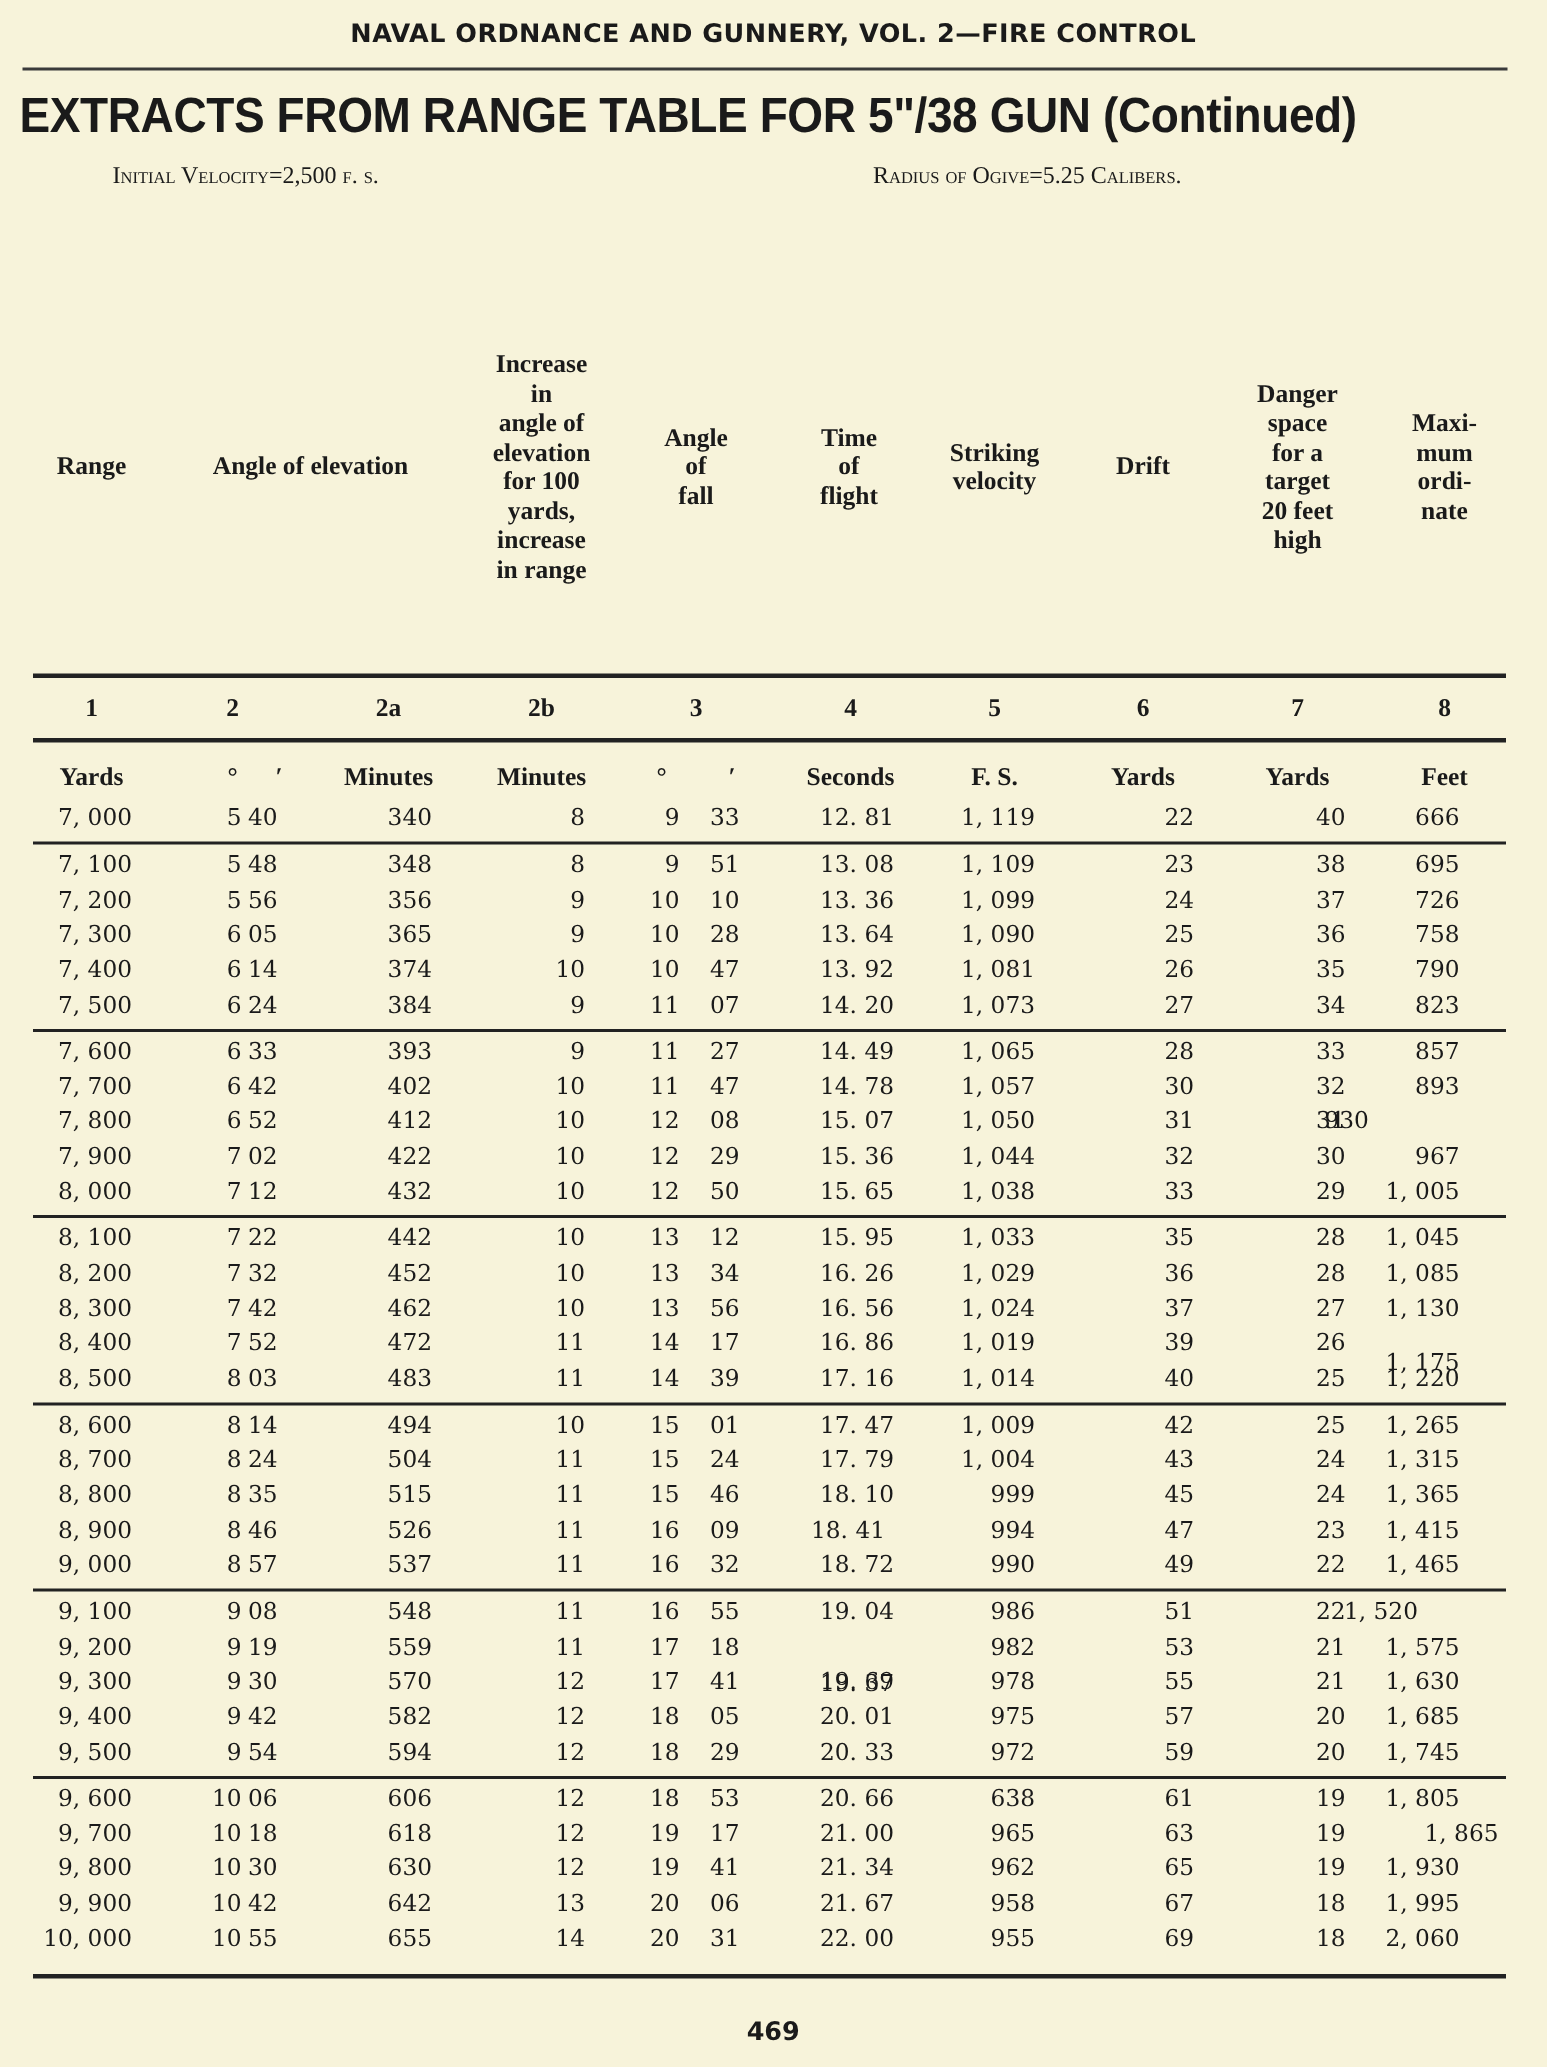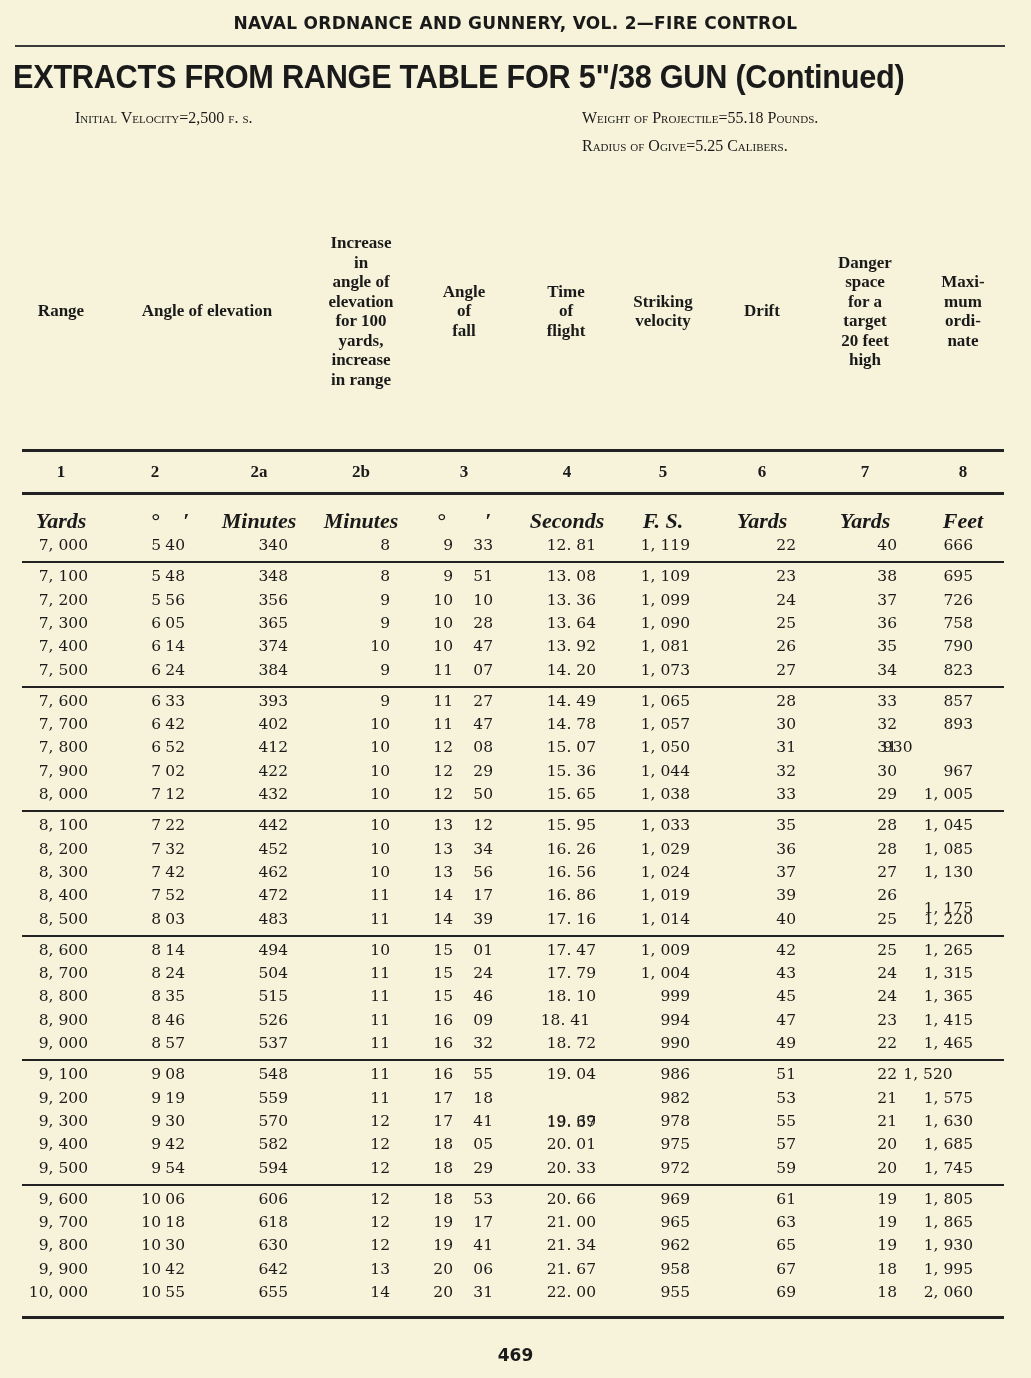--- a/index.html
+++ b/index.html
@@ -21,40 +21,39 @@
     transform:scaleX(0.93); transform-origin:left top; white-space:nowrap;
   }
   .title .cont { font-weight:bold; }
   .specs { position:absolute; top:104px; font-family:"Liberation Serif", serif; font-size:16px; font-variant:small-caps; line-height:28px; }
   .specs.left { left:75px; }
   .specs.right { left:582px; }
 
   .hdr { position:absolute; font-family:"Liberation Serif", serif; font-weight:bold; font-size:17px; text-align:center; line-height:19.5px; }
   .rule { position:absolute; left:22px; width:982px; background:#222; }
   .colnum, .unit, .cell { position:absolute; font-family:"Liberation Serif", serif; font-weight:bold; font-size:17px; }
-  .unit { font-style:italic; font-size:22px; }
+  .unit { font-size:17px; }
   .cell { font-weight:normal; font-family:"DejaVu Serif", serif; font-size:15.5px; }
   .page-num { position:absolute; top:1345px; left:0; width:1031px; text-align:center; font-family:"DejaVu Sans", sans-serif; font-weight:bold; font-size:17px; }
 </style>
 </head>
 <body>
 
 <div class="running-head">NAVAL ORDNANCE AND GUNNERY, VOL. 2—FIRE CONTROL</div>
 <div class="head-rule"></div>
 
 <div class="title">
   <span>EXTRACTS FROM RANGE TABLE FOR 5"/38 GUN</span>
   <span class="cont">(Continued)</span>
 </div>
 
 <div class="specs left">
   <div>Initial Velocity=2,500 f. s.</div>
 </div>
 <div class="specs right">
-  <div>Weight of Projectile=55.18 Pounds.</div>
   <div>Radius of Ogive=5.25 Calibers.</div>
 </div>
 
 <div id="table">
     <div class="hdr" style="left: 16px; width: 90px; top: 301.25px;">
       <div>Range</div>
     </div>
     <div class="hdr" style="left: 117px; width: 180px; top: 301.25px;">
       <div>Angle of elevation</div>
     </div>
@@ -427,21 +426,21 @@
       <div class="cell" style="left: 71px; width: 90px; text-align: right; top: 0px;">9</div>
       <div class="cell" style="left: 95px; width: 90px; text-align: right; top: 0px;">08</div>
       <div class="cell" style="left: 198px; width: 90px; text-align: right; top: 0px;">548</div>
       <div class="cell" style="left: 300px; width: 90px; text-align: right; top: 0px;">11</div>
       <div class="cell" style="left: 363px; width: 90px; text-align: right; top: 0px;">16</div>
       <div class="cell" style="left: 403px; width: 90px; text-align: right; top: 0px;">55</div>
       <div class="cell" style="left: 506px; width: 90px; text-align: right; top: 0px;">19. 04</div>
       <div class="cell" style="left: 600px; width: 90px; text-align: right; top: 0px;">986</div>
       <div class="cell" style="left: 706px; width: 90px; text-align: right; top: 0px;">51</div>
       <div class="cell" style="left: 807px; width: 90px; text-align: right; top: 0px;">22</div>
-      <div class="cell" style="left: 883px; width: 90px; text-align: center; top: 0px;">1, 520</div>
+      <div class="cell" style="left: 883px; width: 90px; text-align: left; top: 0px; padding-left: 13px;">1, 520</div>
     </div>
     <div style="position: absolute; left: 0px; top: 1088.6px; width: 1031px; height: 23.3px;">
       <div class="cell" style="left: -2px; width: 90px; text-align: right; top: 0px;">9, 200</div>
       <div class="cell" style="left: 71px; width: 90px; text-align: right; top: 0px;">9</div>
       <div class="cell" style="left: 95px; width: 90px; text-align: right; top: 0px;">19</div>
       <div class="cell" style="left: 198px; width: 90px; text-align: right; top: 0px;">559</div>
       <div class="cell" style="left: 300px; width: 90px; text-align: right; top: 0px;">11</div>
       <div class="cell" style="left: 363px; width: 90px; text-align: right; top: 0px;">17</div>
       <div class="cell" style="left: 403px; width: 90px; text-align: right; top: 0px;">18</div>
       <div class="cell" style="left: 506px; width: 90px; text-align: right; top: 0px; margin-top: 24px;">19. 37</div>
@@ -495,38 +494,38 @@
     <div class="rule" style="top: 1183.8px; height: 2px;"></div>
     <div style="position: absolute; left: 0px; top: 1189.8px; width: 1031px; height: 23.3px;">
       <div class="cell" style="left: -2px; width: 90px; text-align: right; top: 0px;">9, 600</div>
       <div class="cell" style="left: 71px; width: 90px; text-align: right; top: 0px;">10</div>
       <div class="cell" style="left: 95px; width: 90px; text-align: right; top: 0px;">06</div>
       <div class="cell" style="left: 198px; width: 90px; text-align: right; top: 0px;">606</div>
       <div class="cell" style="left: 300px; width: 90px; text-align: right; top: 0px;">12</div>
       <div class="cell" style="left: 363px; width: 90px; text-align: right; top: 0px;">18</div>
       <div class="cell" style="left: 403px; width: 90px; text-align: right; top: 0px;">53</div>
       <div class="cell" style="left: 506px; width: 90px; text-align: right; top: 0px;">20. 66</div>
-      <div class="cell" style="left: 600px; width: 90px; text-align: right; top: 0px;">969</div>
+      <div class="cell" style="left: 600px; width: 90px; text-align: right; top: 0px;">638</div>
       <div class="cell" style="left: 706px; width: 90px; text-align: right; top: 0px;">61</div>
       <div class="cell" style="left: 807px; width: 90px; text-align: right; top: 0px;">19</div>
       <div class="cell" style="left: 883px; width: 90px; text-align: right; top: 0px;">1, 805</div>
     </div>
     <div style="position: absolute; left: 0px; top: 1213.1px; width: 1031px; height: 23.3px;">
       <div class="cell" style="left: -2px; width: 90px; text-align: right; top: 0px;">9, 700</div>
       <div class="cell" style="left: 71px; width: 90px; text-align: right; top: 0px;">10</div>
       <div class="cell" style="left: 95px; width: 90px; text-align: right; top: 0px;">18</div>
       <div class="cell" style="left: 198px; width: 90px; text-align: right; top: 0px;">618</div>
       <div class="cell" style="left: 300px; width: 90px; text-align: right; top: 0px;">12</div>
       <div class="cell" style="left: 363px; width: 90px; text-align: right; top: 0px;">19</div>
       <div class="cell" style="left: 403px; width: 90px; text-align: right; top: 0px;">17</div>
       <div class="cell" style="left: 506px; width: 90px; text-align: right; top: 0px;">21. 00</div>
       <div class="cell" style="left: 600px; width: 90px; text-align: right; top: 0px;">965</div>
       <div class="cell" style="left: 706px; width: 90px; text-align: right; top: 0px;">63</div>
       <div class="cell" style="left: 807px; width: 90px; text-align: right; top: 0px;">19</div>
-      <div class="cell" style="left: 883px; width: 90px; text-align: right; top: 0px;">1, 865</div>
+      <div class="cell" style="left: 883px; width: 90px; text-align: right; top: 0px; padding-left: 26px;">1, 865</div>
     </div>
     <div style="position: absolute; left: 0px; top: 1236.4px; width: 1031px; height: 23.3px;">
       <div class="cell" style="left: -2px; width: 90px; text-align: right; top: 0px;">9, 800</div>
       <div class="cell" style="left: 71px; width: 90px; text-align: right; top: 0px;">10</div>
       <div class="cell" style="left: 95px; width: 90px; text-align: right; top: 0px;">30</div>
       <div class="cell" style="left: 198px; width: 90px; text-align: right; top: 0px;">630</div>
       <div class="cell" style="left: 300px; width: 90px; text-align: right; top: 0px;">12</div>
       <div class="cell" style="left: 363px; width: 90px; text-align: right; top: 0px;">19</div>
       <div class="cell" style="left: 403px; width: 90px; text-align: right; top: 0px;">41</div>
       <div class="cell" style="left: 506px; width: 90px; text-align: right; top: 0px;">21. 34</div>

